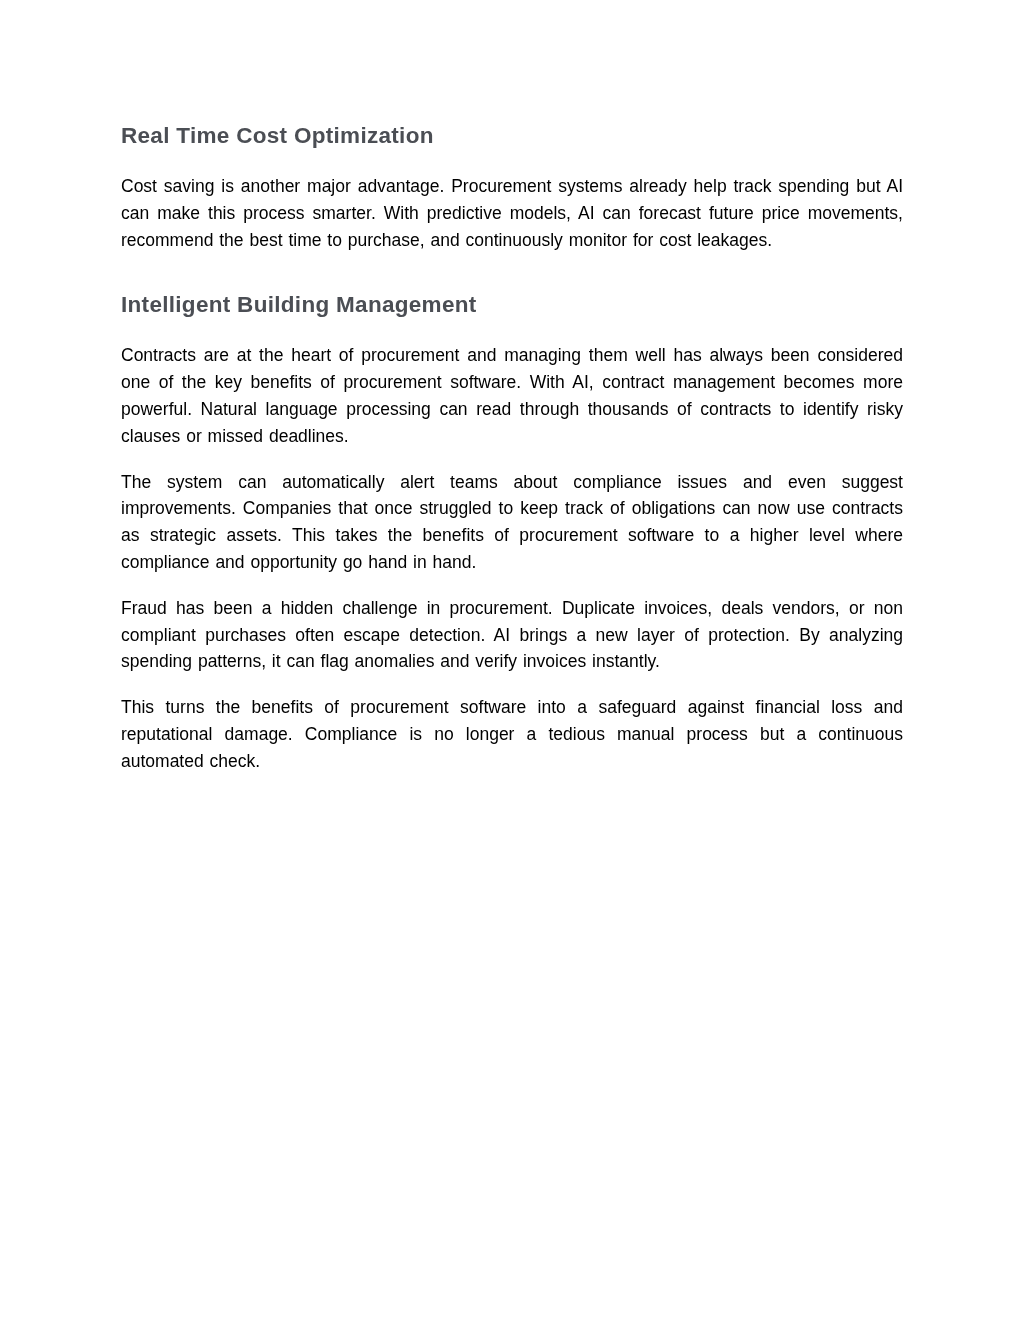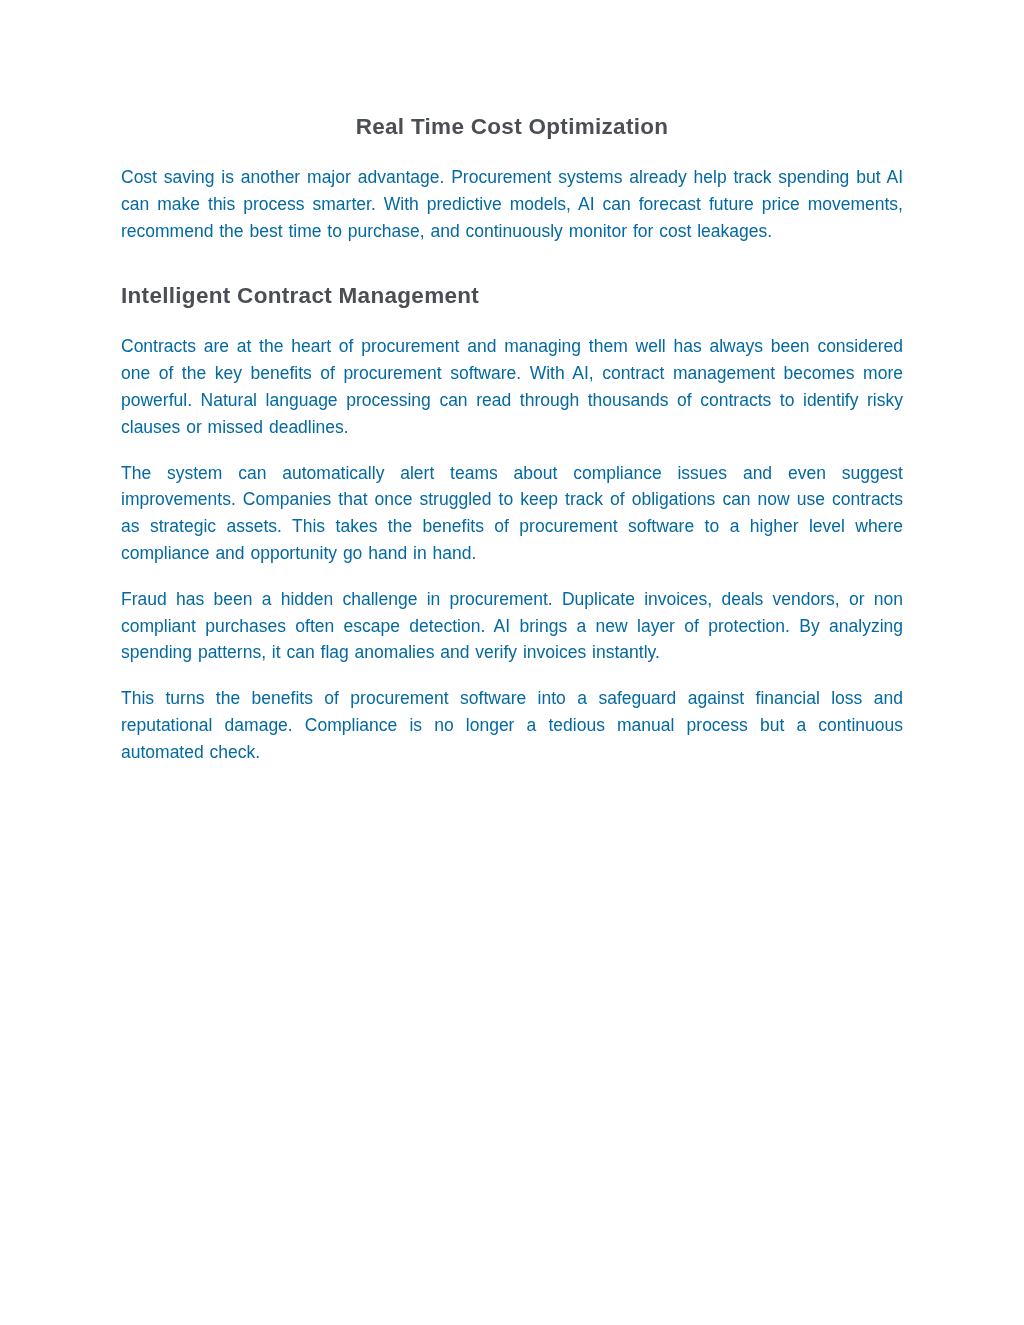--- a/index.html
+++ b/index.html
@@ -15,42 +15,42 @@
   .doc-section { margin: 0; }
   .section-heading {
     font-size: 22.5px;
     font-weight: 700;
     color: #4b4e54;
     letter-spacing: 0.3px;
     line-height: 30px;
     margin: 37px 0 22px 0;
     font-family: "Liberation Sans", "DejaVu Sans", sans-serif;
   }
-  .doc-section:first-child .section-heading { margin-top: 0; text-align: center; }
+  .doc-section:first-child .section-heading { margin-top: 9px; }
   .doc-paragraph {
     font-size: 17.5px;
     line-height: 26.8px;
-    color: #0369a1;
+    color: #000000;
     text-align: justify;
     margin: 0 0 19px 0;
     word-spacing: 1px;
   }
 </style>
 </head>
 <body>
 
 <div class="page">
 
   <section class="doc-section">
     <h2 class="section-heading">Real Time Cost Optimization</h2>
     <p class="doc-paragraph">Cost saving is another major advantage. Procurement systems already help track spending but AI can make this process smarter. With predictive models, AI can forecast future price movements, recommend the best time to purchase, and continuously monitor for cost leakages.</p>
   </section>
 
   <section class="doc-section">
-    <h2 class="section-heading">Intelligent Contract Management</h2>
+    <h2 class="section-heading">Intelligent Building Management</h2>
     <p class="doc-paragraph">Contracts are at the heart of procurement and managing them well has always been considered one of the key benefits of procurement software. With AI, contract management becomes more powerful. Natural language processing can read through thousands of contracts to identify risky clauses or missed deadlines.</p>
     <p class="doc-paragraph">The system can automatically alert teams about compliance issues and even suggest improvements. Companies that once struggled to keep track of obligations can now use contracts as strategic assets. This takes the benefits of procurement software to a higher level where compliance and opportunity go hand in hand.</p>
   </section>
 
   <section class="doc-section">
   </section>
 
   <section class="doc-section">
     <p class="doc-paragraph">Fraud has been a hidden challenge in procurement. Duplicate invoices, deals vendors, or non compliant purchases often escape detection. AI brings a new layer of protection. By analyzing spending patterns, it can flag anomalies and verify invoices instantly.</p>
     <p class="doc-paragraph">This turns the benefits of procurement software into a safeguard against financial loss and reputational damage. Compliance is no longer a tedious manual process but a continuous automated check.</p>

